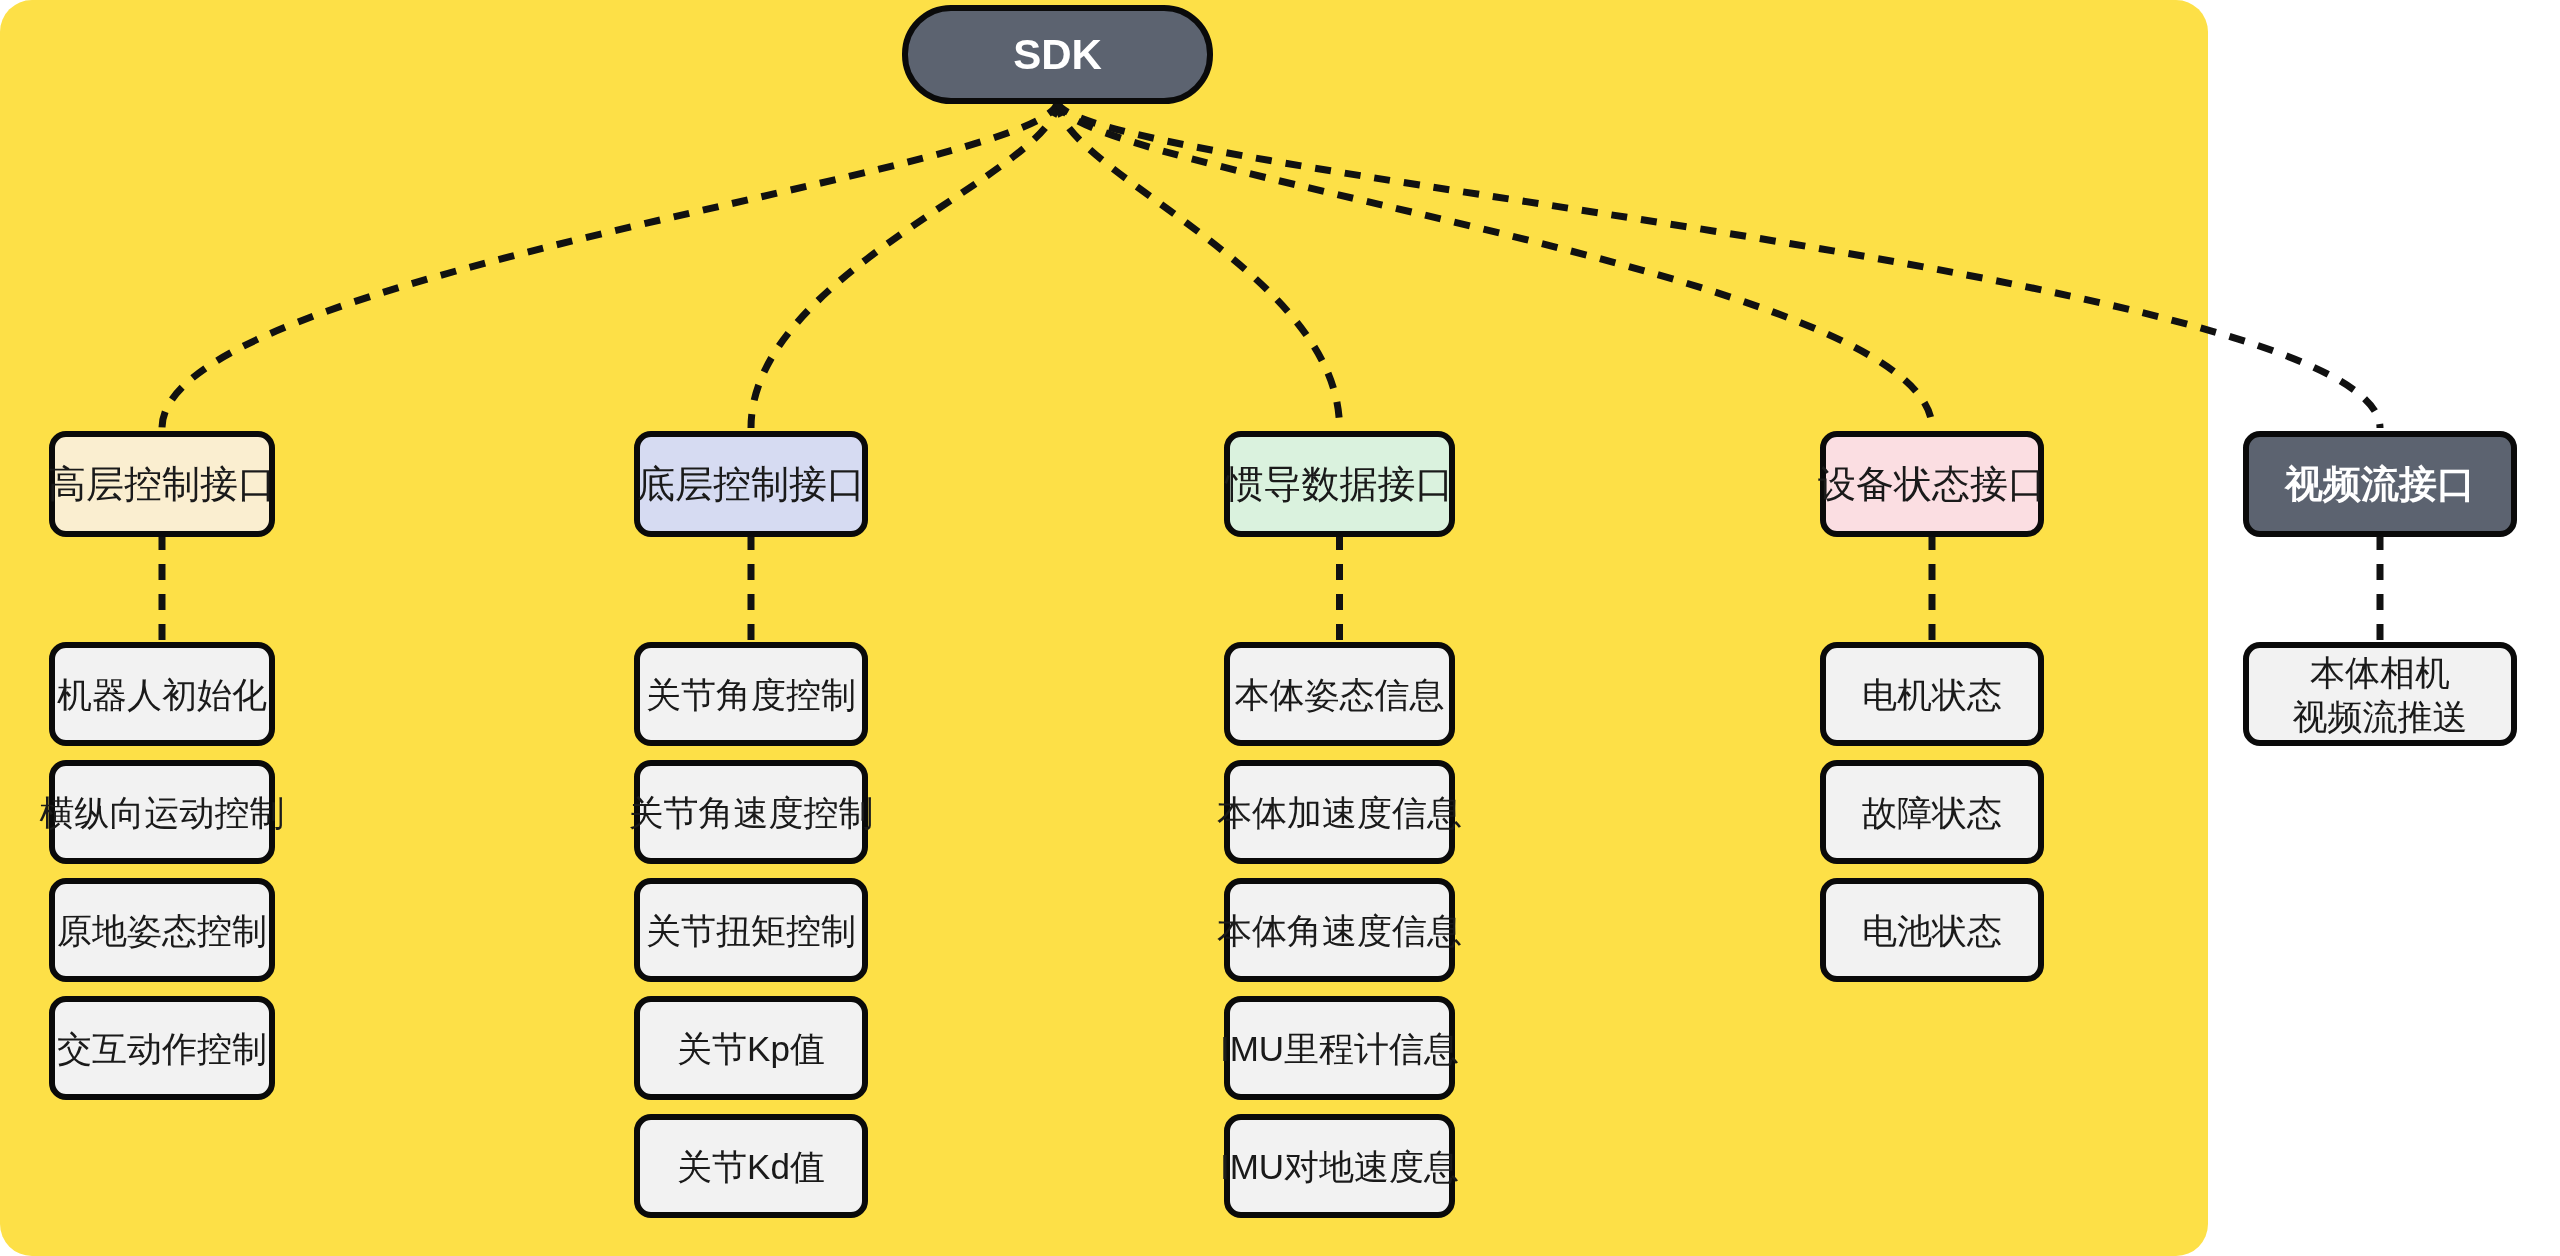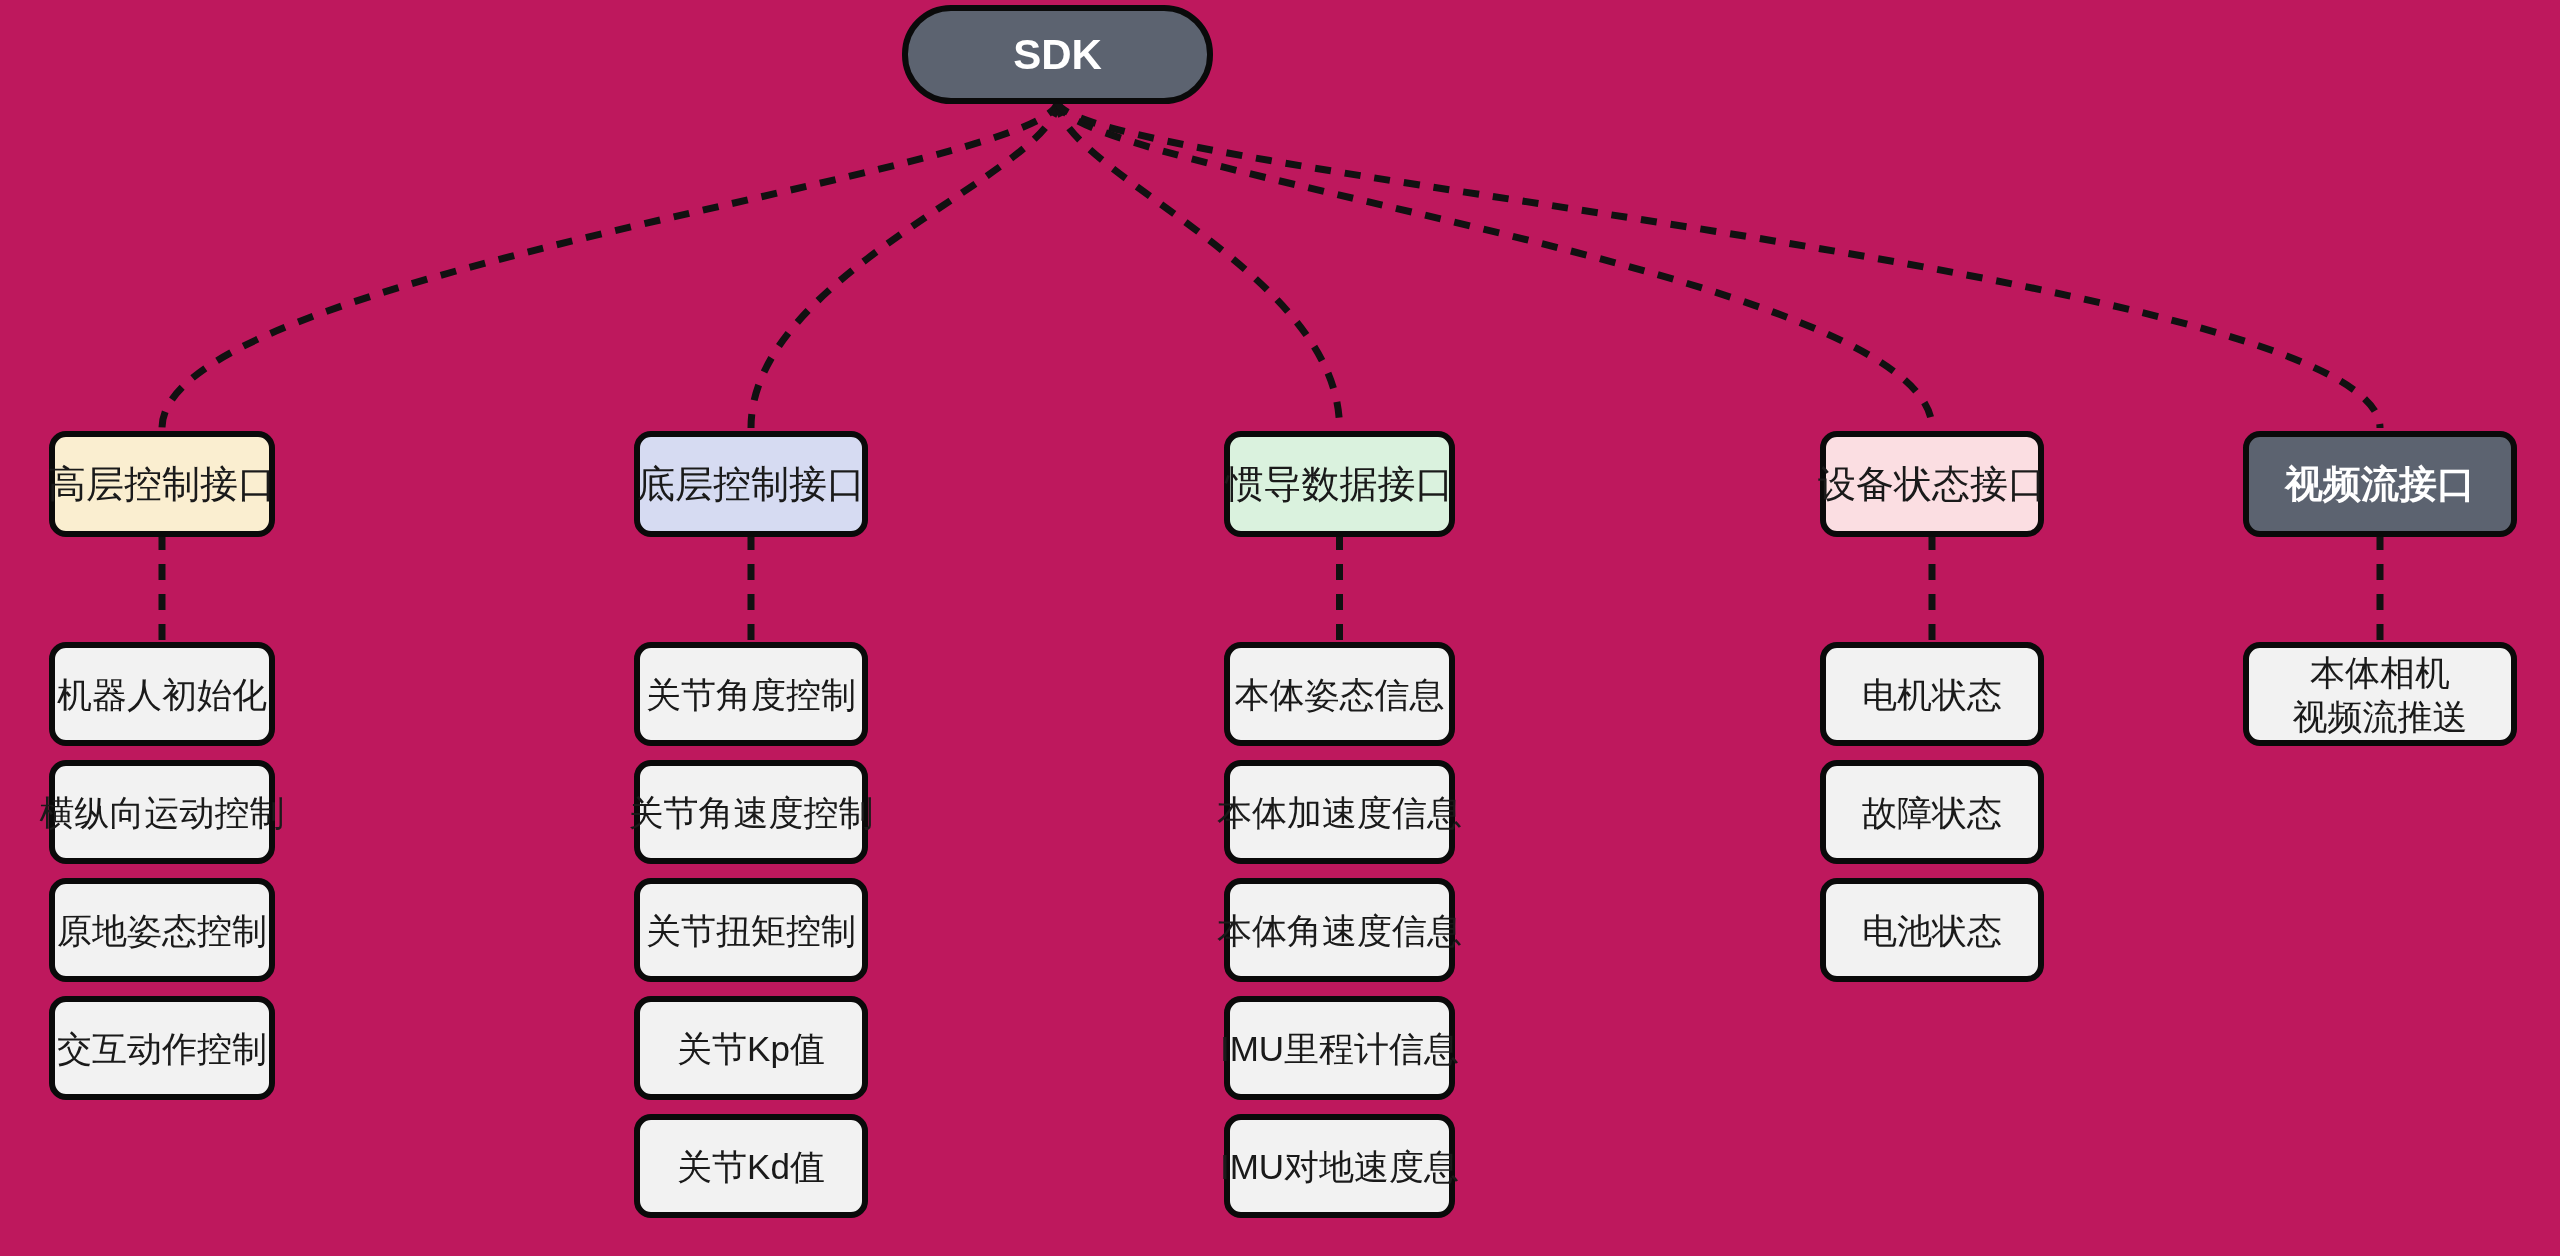--- a/index.html
+++ b/index.html
@@ -8,23 +8,24 @@
     background: #ffffff;
   }
   body {
     width: 2560px;
     height: 1256px;
     overflow: hidden;
     font-family: "Liberation Sans", "DejaVu Sans", sans-serif;
   }
   #diagram-root {
     position: relative;
-    width: 2560px;
+    width: 2208px;
     height: 1256px;
-    background: #be185d;
+    background: #fde047;
+    border-radius: 32px;
   }
   svg.diagram-canvas {
     position: absolute;
     top: 0;
     left: 0;
     width: 2560px;
     height: 1256px;
     display: block;
   }
   .edge-path {

